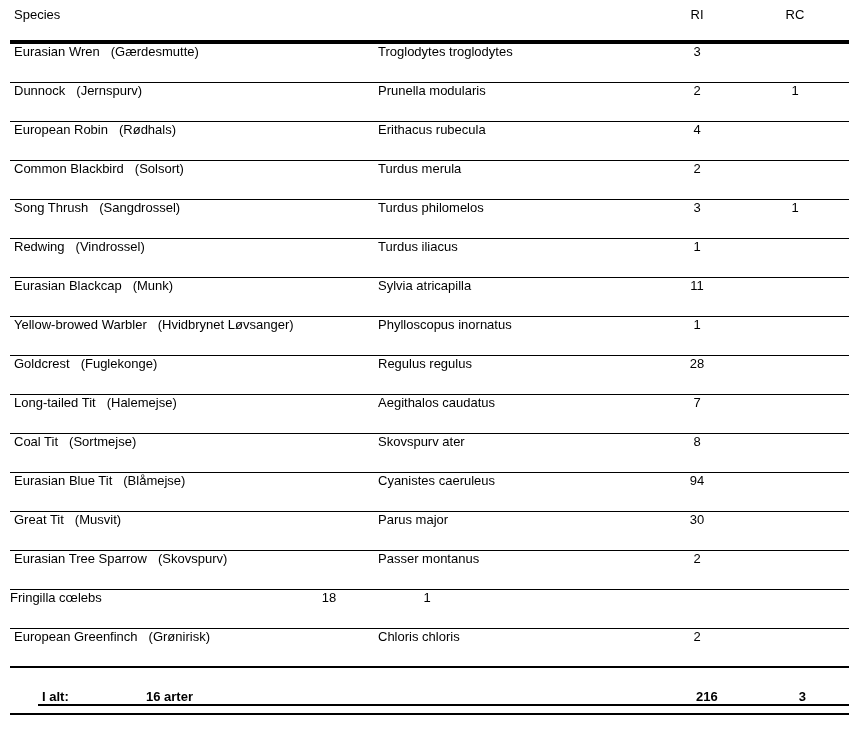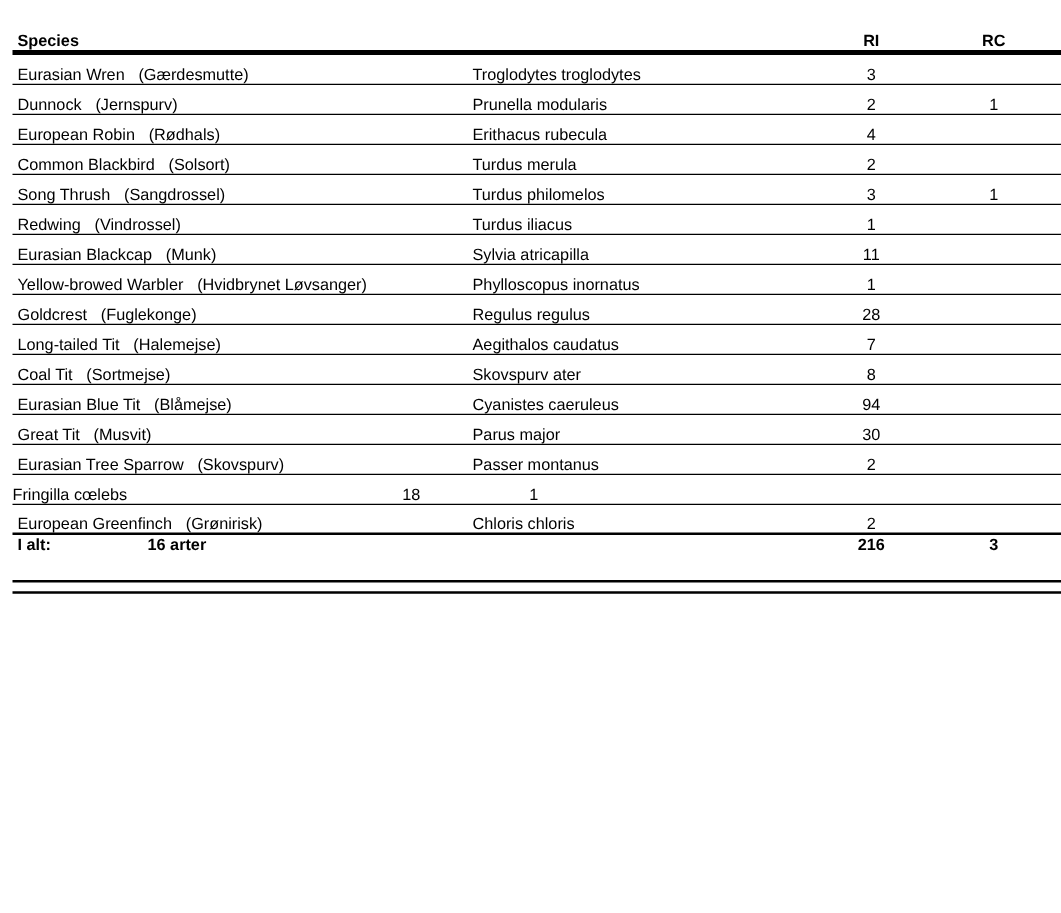--- a/index.html
+++ b/index.html
@@ -11,48 +11,49 @@
     font-size: 13px;
     overflow: hidden;
   }
   .table {
     position: absolute;
     left: 10px; top: 0; right: 0;
   }
   .header-row {
     display: flex;
     height: 44px;
-    padding-top: 25px;
+    padding-top: 7px;
     align-items: flex-start;
     border-bottom: 4px solid #000;
-    font-weight: bold;
+    font-weight: normal;
   }
   .row {
     display: flex;
-    align-items: flex-end;
-    height: 24px;
+    align-items: flex-start;
+    height: 39px;
     border-bottom: 1px solid #000;
   }
   .rows .row:last-child { border-bottom-width: 2px; }
   .col-species {
     width: 368px;
     padding-left: 4px;
     display: flex;
     align-items: baseline;
   }
   .danish { margin-left: 11px; }
   .col-latin { width: 269px; }
   .col-ri { width: 100px; text-align: center; }
   .col-rc { width: 96px; text-align: center; }
   .footer-row {
     display: flex;
-    align-items: flex-start;
+    align-items: flex-end;
     height: 38px;
     border-bottom: 2px solid #000;
     font-weight: bold;
+    margin-left: 28px;
   }
   .footer-label {
     display: inline-block;
     width: 104px;
   }
   .bottom-line {
     height: 0;
     border-bottom: 2px solid #000;
     margin-top: 7px;
   }

